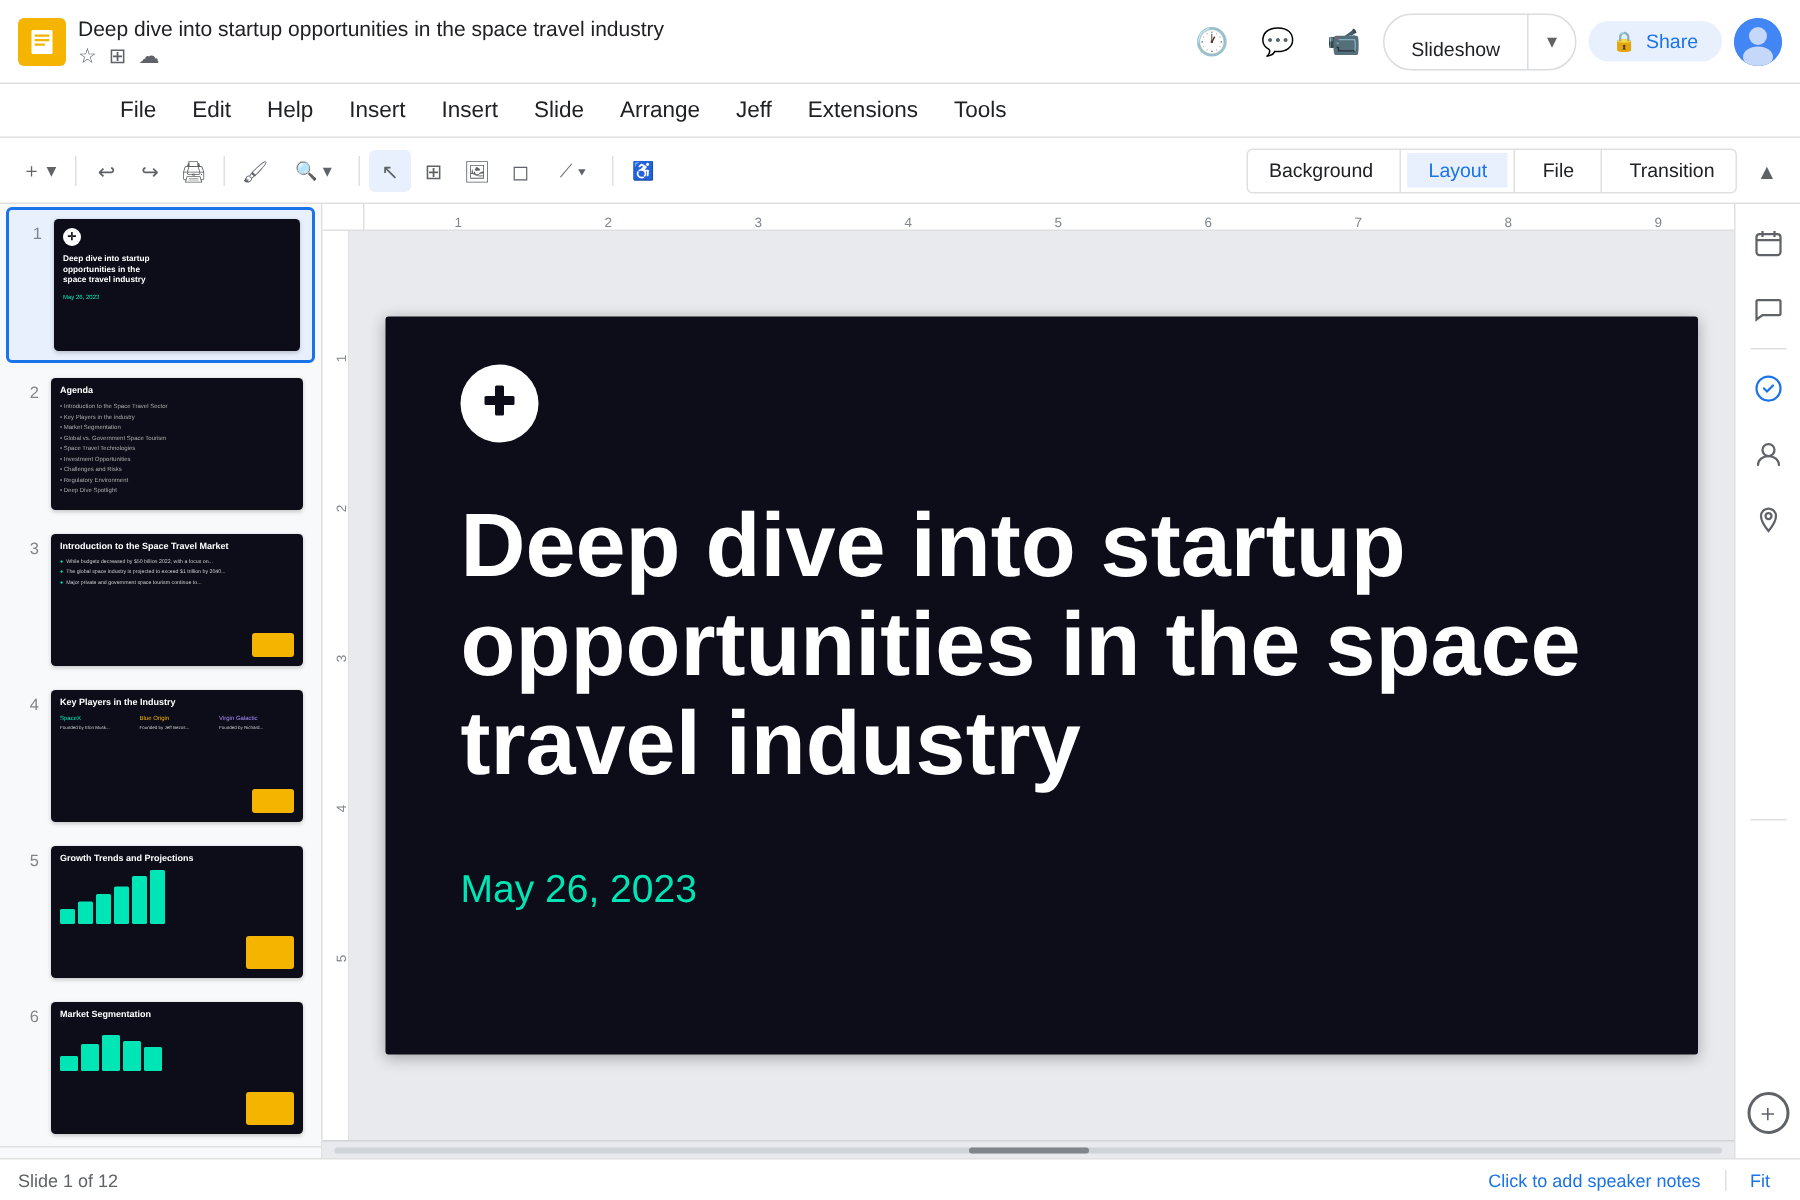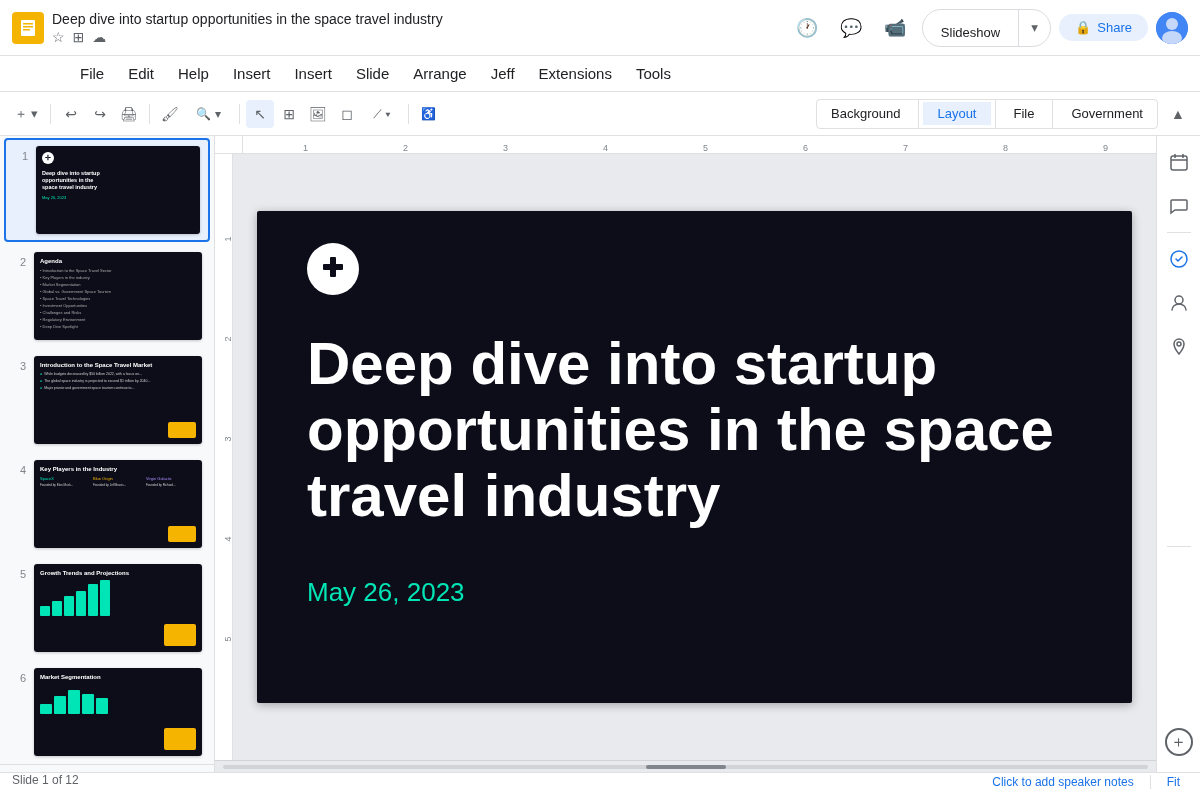--- a/index.html
+++ b/index.html
@@ -309,21 +309,21 @@
       display: flex; align-items: center; justify-content: center;
       cursor: pointer; color: #5f6368; font-size: 16px; margin-top: auto; margin-bottom: 8px;
     }
 
     
     #status-bar {
       height: 28px;
       background: #fff;
       border-top: 1px solid #e0e0e0;
       display: flex;
-      align-items: flex-start;
+      align-items: center;
       padding: 0 12px;
       font-size: 12px;
       color: #5f6368;
       gap: 8px;
     }
     #status-slide-info { flex: 1; }
     #status-right { display: flex; align-items: center; gap: 8px; }
     .status-btn {
       padding: 2px 8px; border-radius: 4px; cursor: pointer; font-size: 12px; color: #1a73e8;
     }
@@ -410,21 +410,21 @@
   <div class="tb-sep"></div>
   <button class="tb-btn" style="font-size:12px;">♿</button>
 
   <div id="slide-format-bar">
     <button class="format-btn">Background</button>
     <div class="format-sep"></div>
     <button class="format-btn active">Layout</button>
     <div class="format-sep"></div>
     <button class="format-btn">File</button>
     <div class="format-sep"></div>
-    <button class="format-btn">Government</button>
+    <button class="format-btn">Transition</button>
   </div>
   <div id="toolbar-collapse">▲</div>
 </div>
 
 <div id="main-area">
 
   <div id="left-sidebar">
 
     <div class="slide-thumb active">
       <span class="slide-num">1</span>

